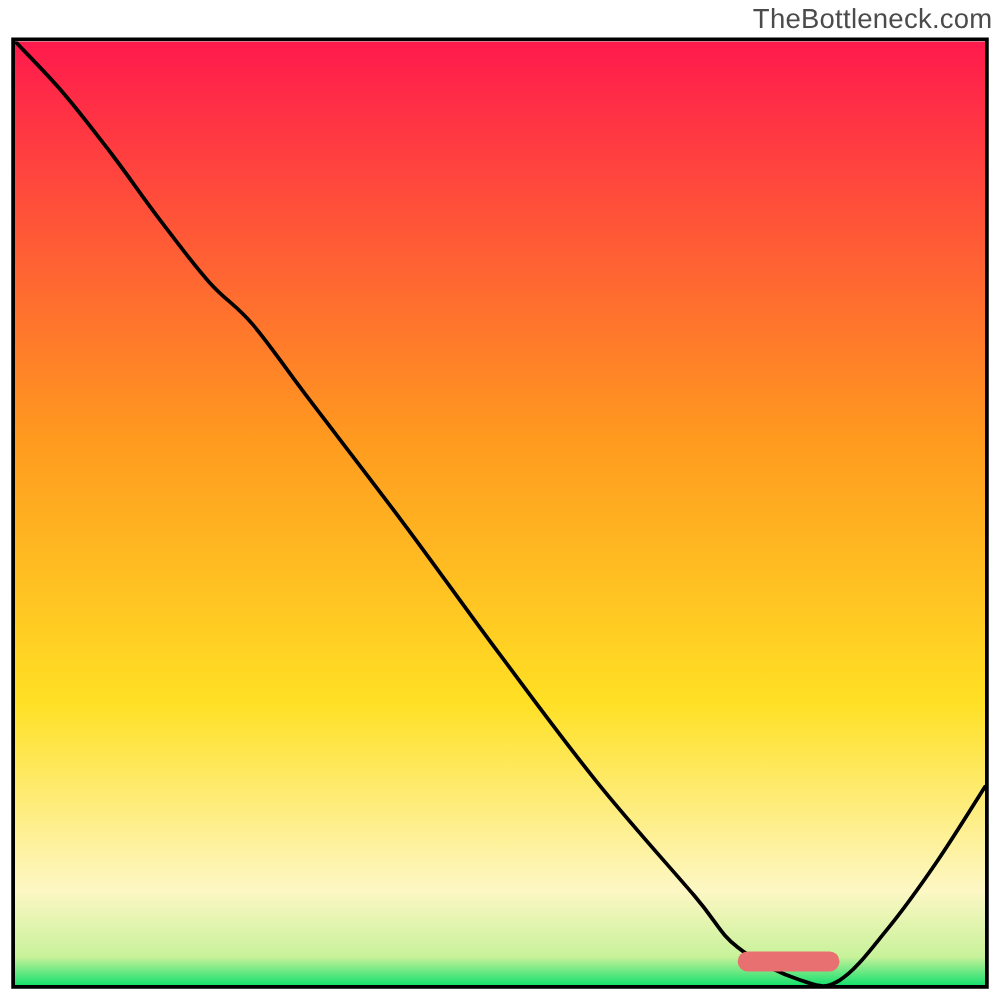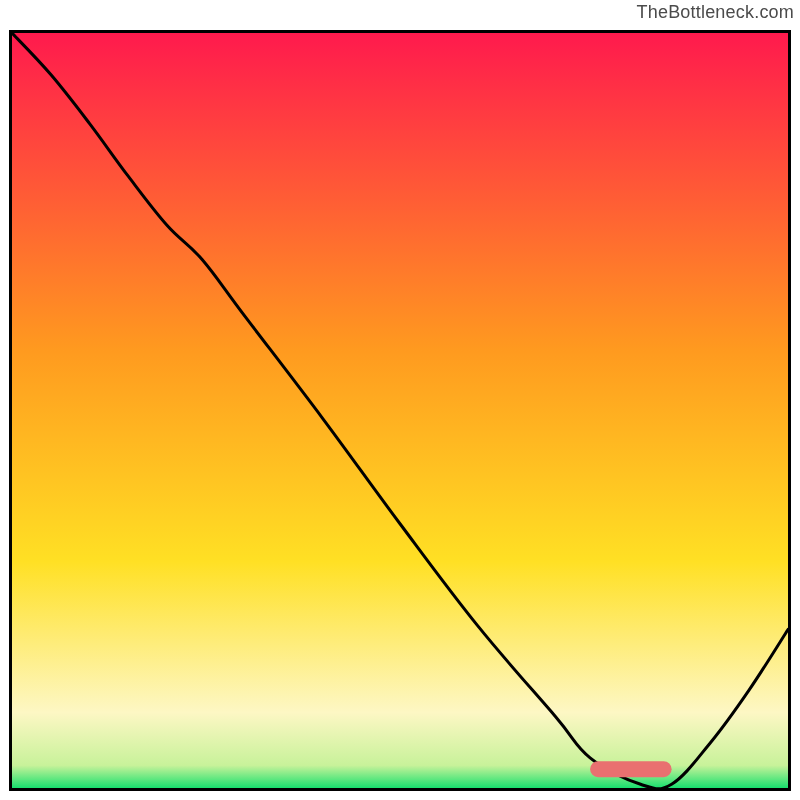--- a/index.html
+++ b/index.html
@@ -8,21 +8,21 @@
     width: 800px;
     height: 800px;
     overflow: hidden;
     background: #ffffff;
     font-family: Arial, Helvetica, sans-serif;
   }
   .attribution {
     position: absolute;
     top: 2px;
     right: 6px;
-    font-size: 18px;
+    font-size: 22px;
     font-weight: 400;
     color: #4b4b4b;
     letter-spacing: 0.2px;
   }
   .plot-frame {
     position: absolute;
     left: 9px;
     top: 30px;
     width: 782px;
     height: 761px;

